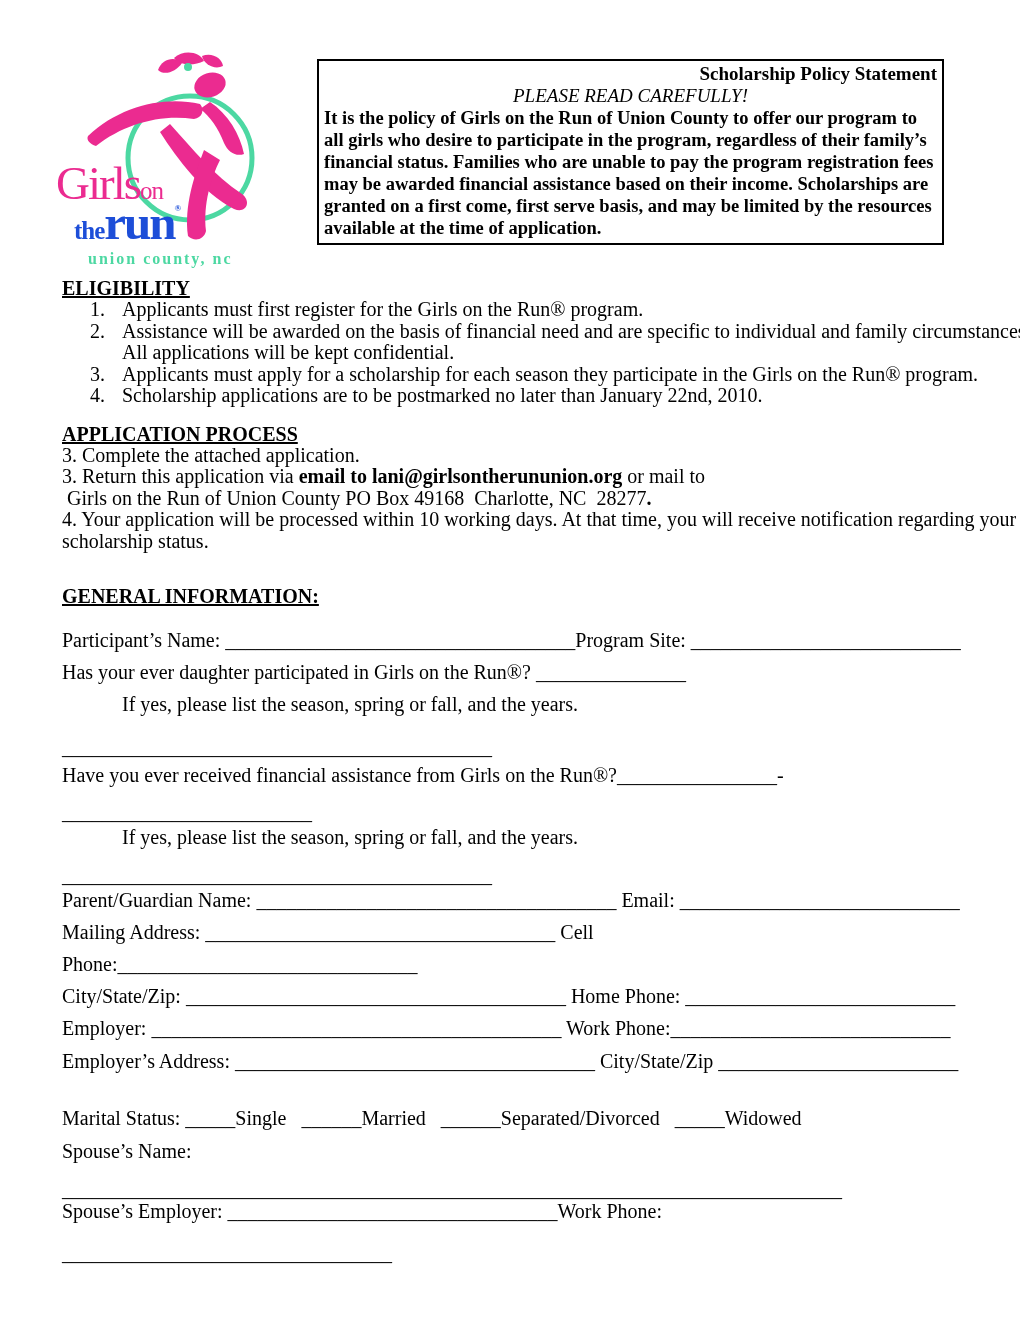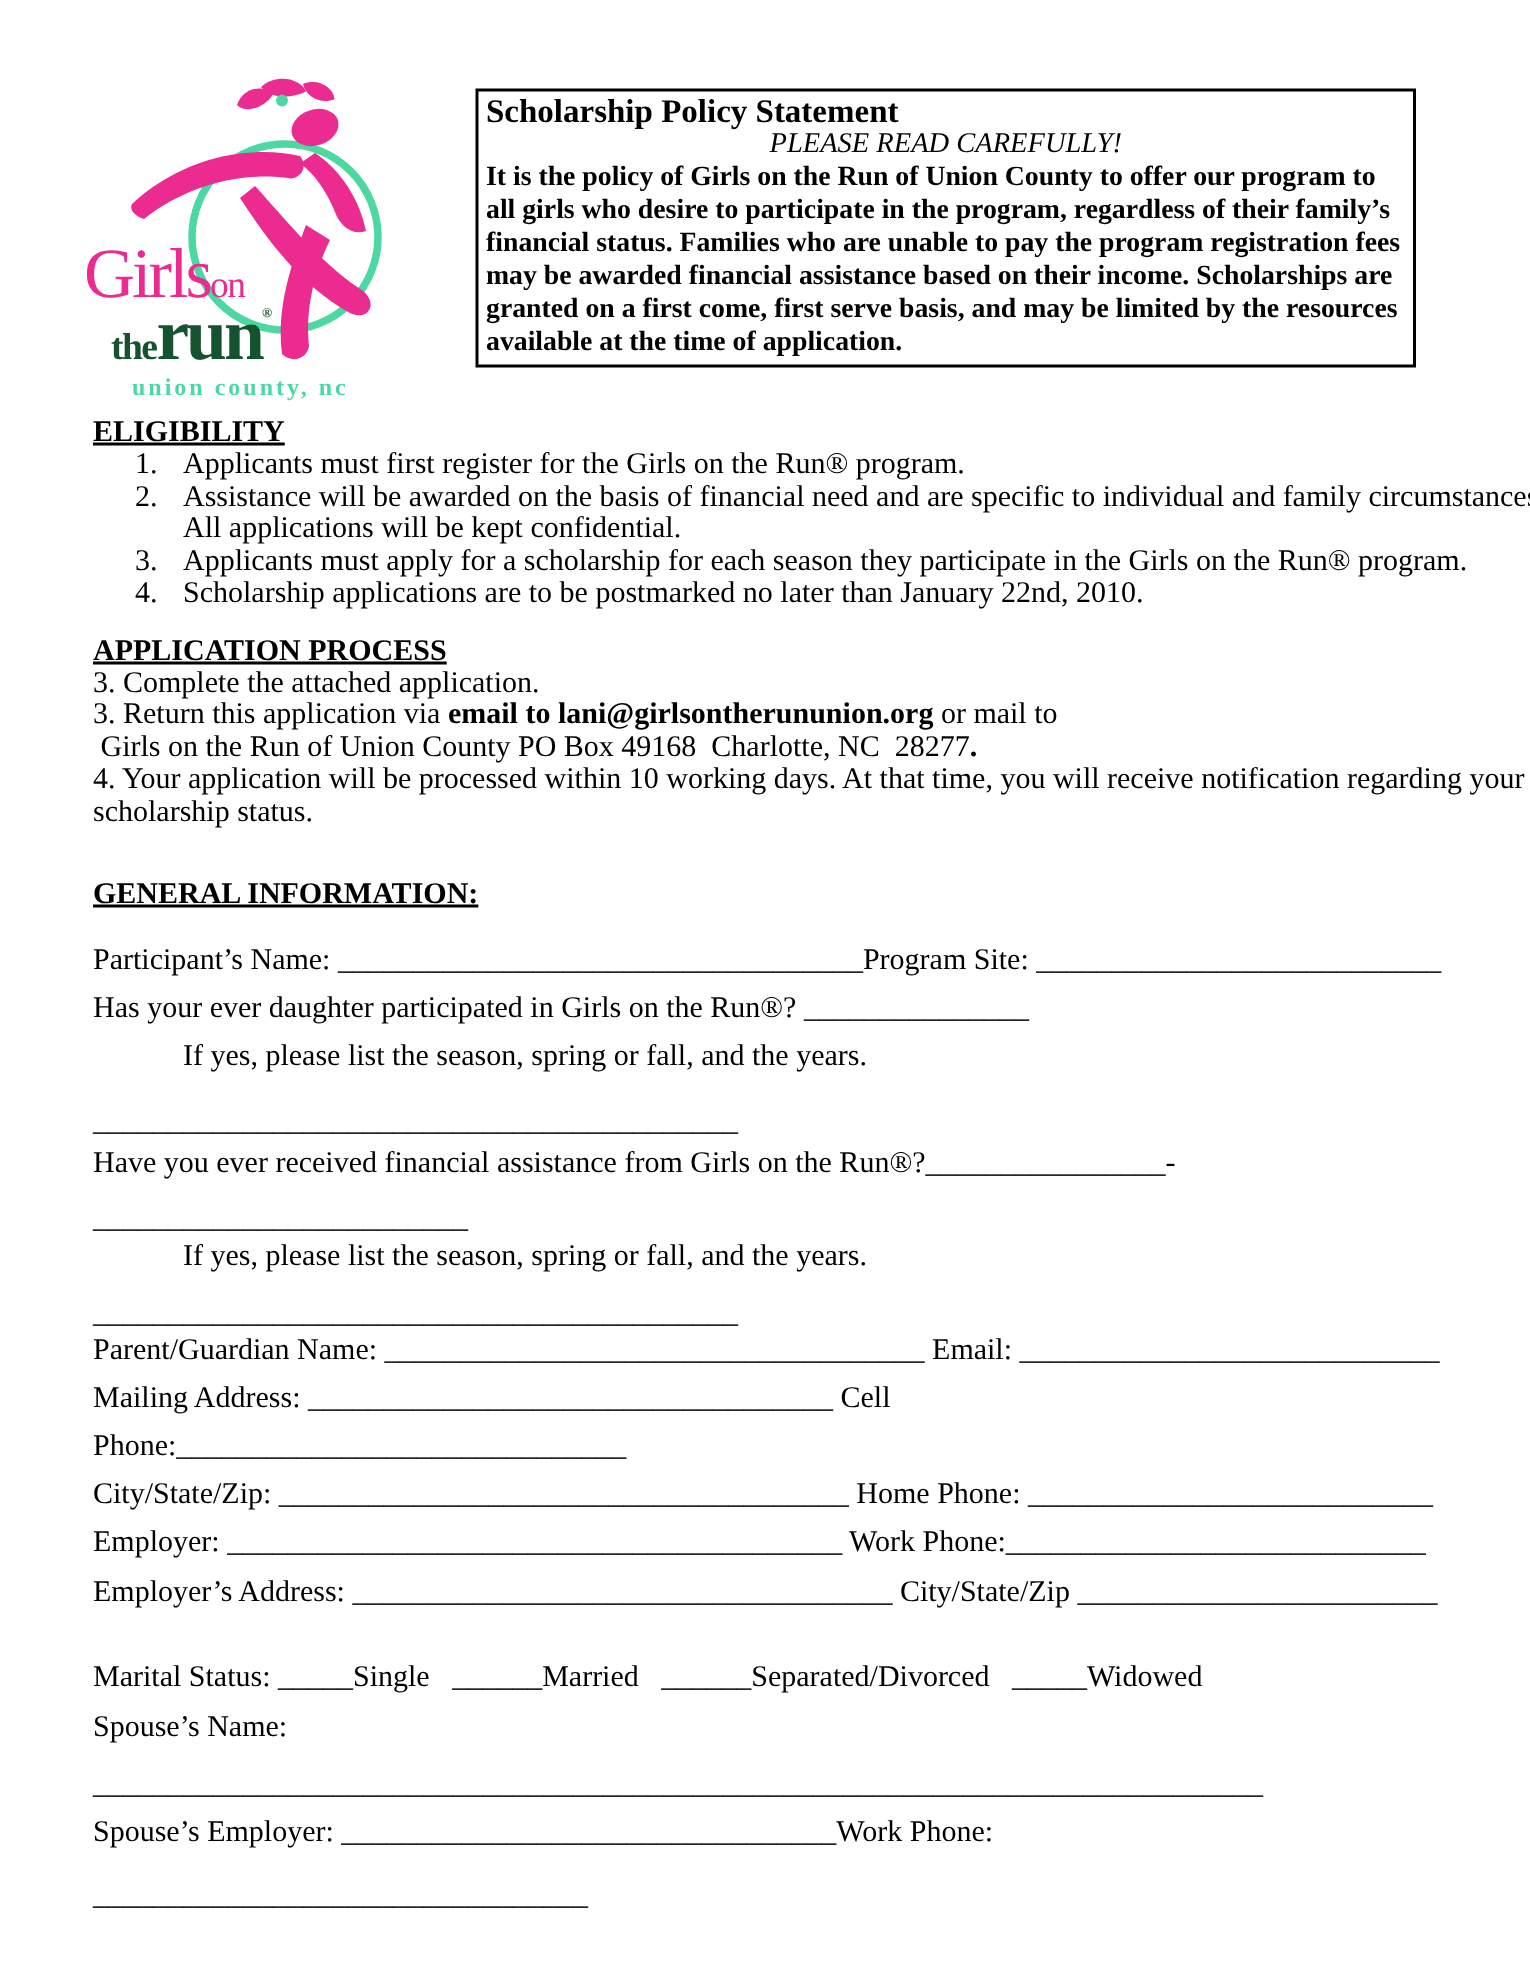--- a/index.html
+++ b/index.html
@@ -14,33 +14,33 @@
     overflow:hidden;
   }
 
   
   .logo { position:absolute; left:52px; top:52px; width:215px; height:218px; }
   .logo-art { position:absolute; left:0; top:0; }
   .logo-word1 { position:absolute; left:4px; top:108px; font-size:47px; font-weight:normal;
                 color:#EB2B90; letter-spacing:-2px; line-height:1; white-space:nowrap; }
   .logo-word1 .sm { font-size:25px; letter-spacing:-1px; }
   .logo-word2 { position:absolute; left:22px; top:146px; font-size:49px; font-weight:bold;
-                color:#14532d; letter-spacing:-2px; line-height:1; white-space:nowrap; }
+                color:#1d4ed8; letter-spacing:-2px; line-height:1; white-space:nowrap; }
   .logo-word2 .sm { font-size:25px; letter-spacing:-1px; }
   .logo-word2 .reg { font-size:9px; vertical-align:28px; letter-spacing:0; }
   .logo-tagline { position:absolute; left:36px; top:198px; font-size:16px; font-weight:bold;
                   color:#4CD8A2; letter-spacing:2px; white-space:nowrap; }
 
   
   .policy-box {
     position:absolute; left:317px; top:59px; width:627px; min-height:172px;
     border:2px solid #000; padding:2px 5px 4px 5px;
     font-weight:bold; font-size:18.5px; line-height:22px;
   }
-  .policy-title { text-align:left; font-size:22px; }
+  .policy-title { text-align:right; font-size:19px; }
   .policy-subtitle { text-align:center; font-weight:normal; font-style:italic; font-size:19px; }
   .policy-body { text-align:left; }
 
   
   .content { position:absolute; left:62px; top:277px; width:900px; }
   .sec-heading { font-weight:bold; font-size:20px; line-height:22px;
                  text-decoration:underline; white-space:pre; }
   .num-list { margin:0; }
   .num-item { position:relative; padding-left:60px; font-size:20px; line-height:21.5px; }
   .num-item .num { position:absolute; left:28px; }
@@ -60,21 +60,21 @@
   .mt-blank3 { margin-top:17px; }
   .mt-parent { margin-top:4px; }
   .mt-mailing { margin-top:11px; }
   .mt-phone { margin-top:11px; }
   .mt-city { margin-top:11px; }
   .mt-employer { margin-top:11px; }
   .mt-empaddr { margin-top:12px; }
   .mt-marital { margin-top:36px; }
   .mt-spousename { margin-top:12px; }
   .mt-blanklong { margin-top:17px; }
-  .mt-spouseemp { margin-top:11px; }
+  .mt-spouseemp { margin-top:1px; }
   .mt-blanklast { margin-top:21px; }
   b.inline-bold { font-weight:bold; }
 </style>
 </head>
 <body>
 
 <div class="page">
 
   <div class="logo">
     <svg class="logo-art" width="215" height="218" viewBox="0 0 215 218">

